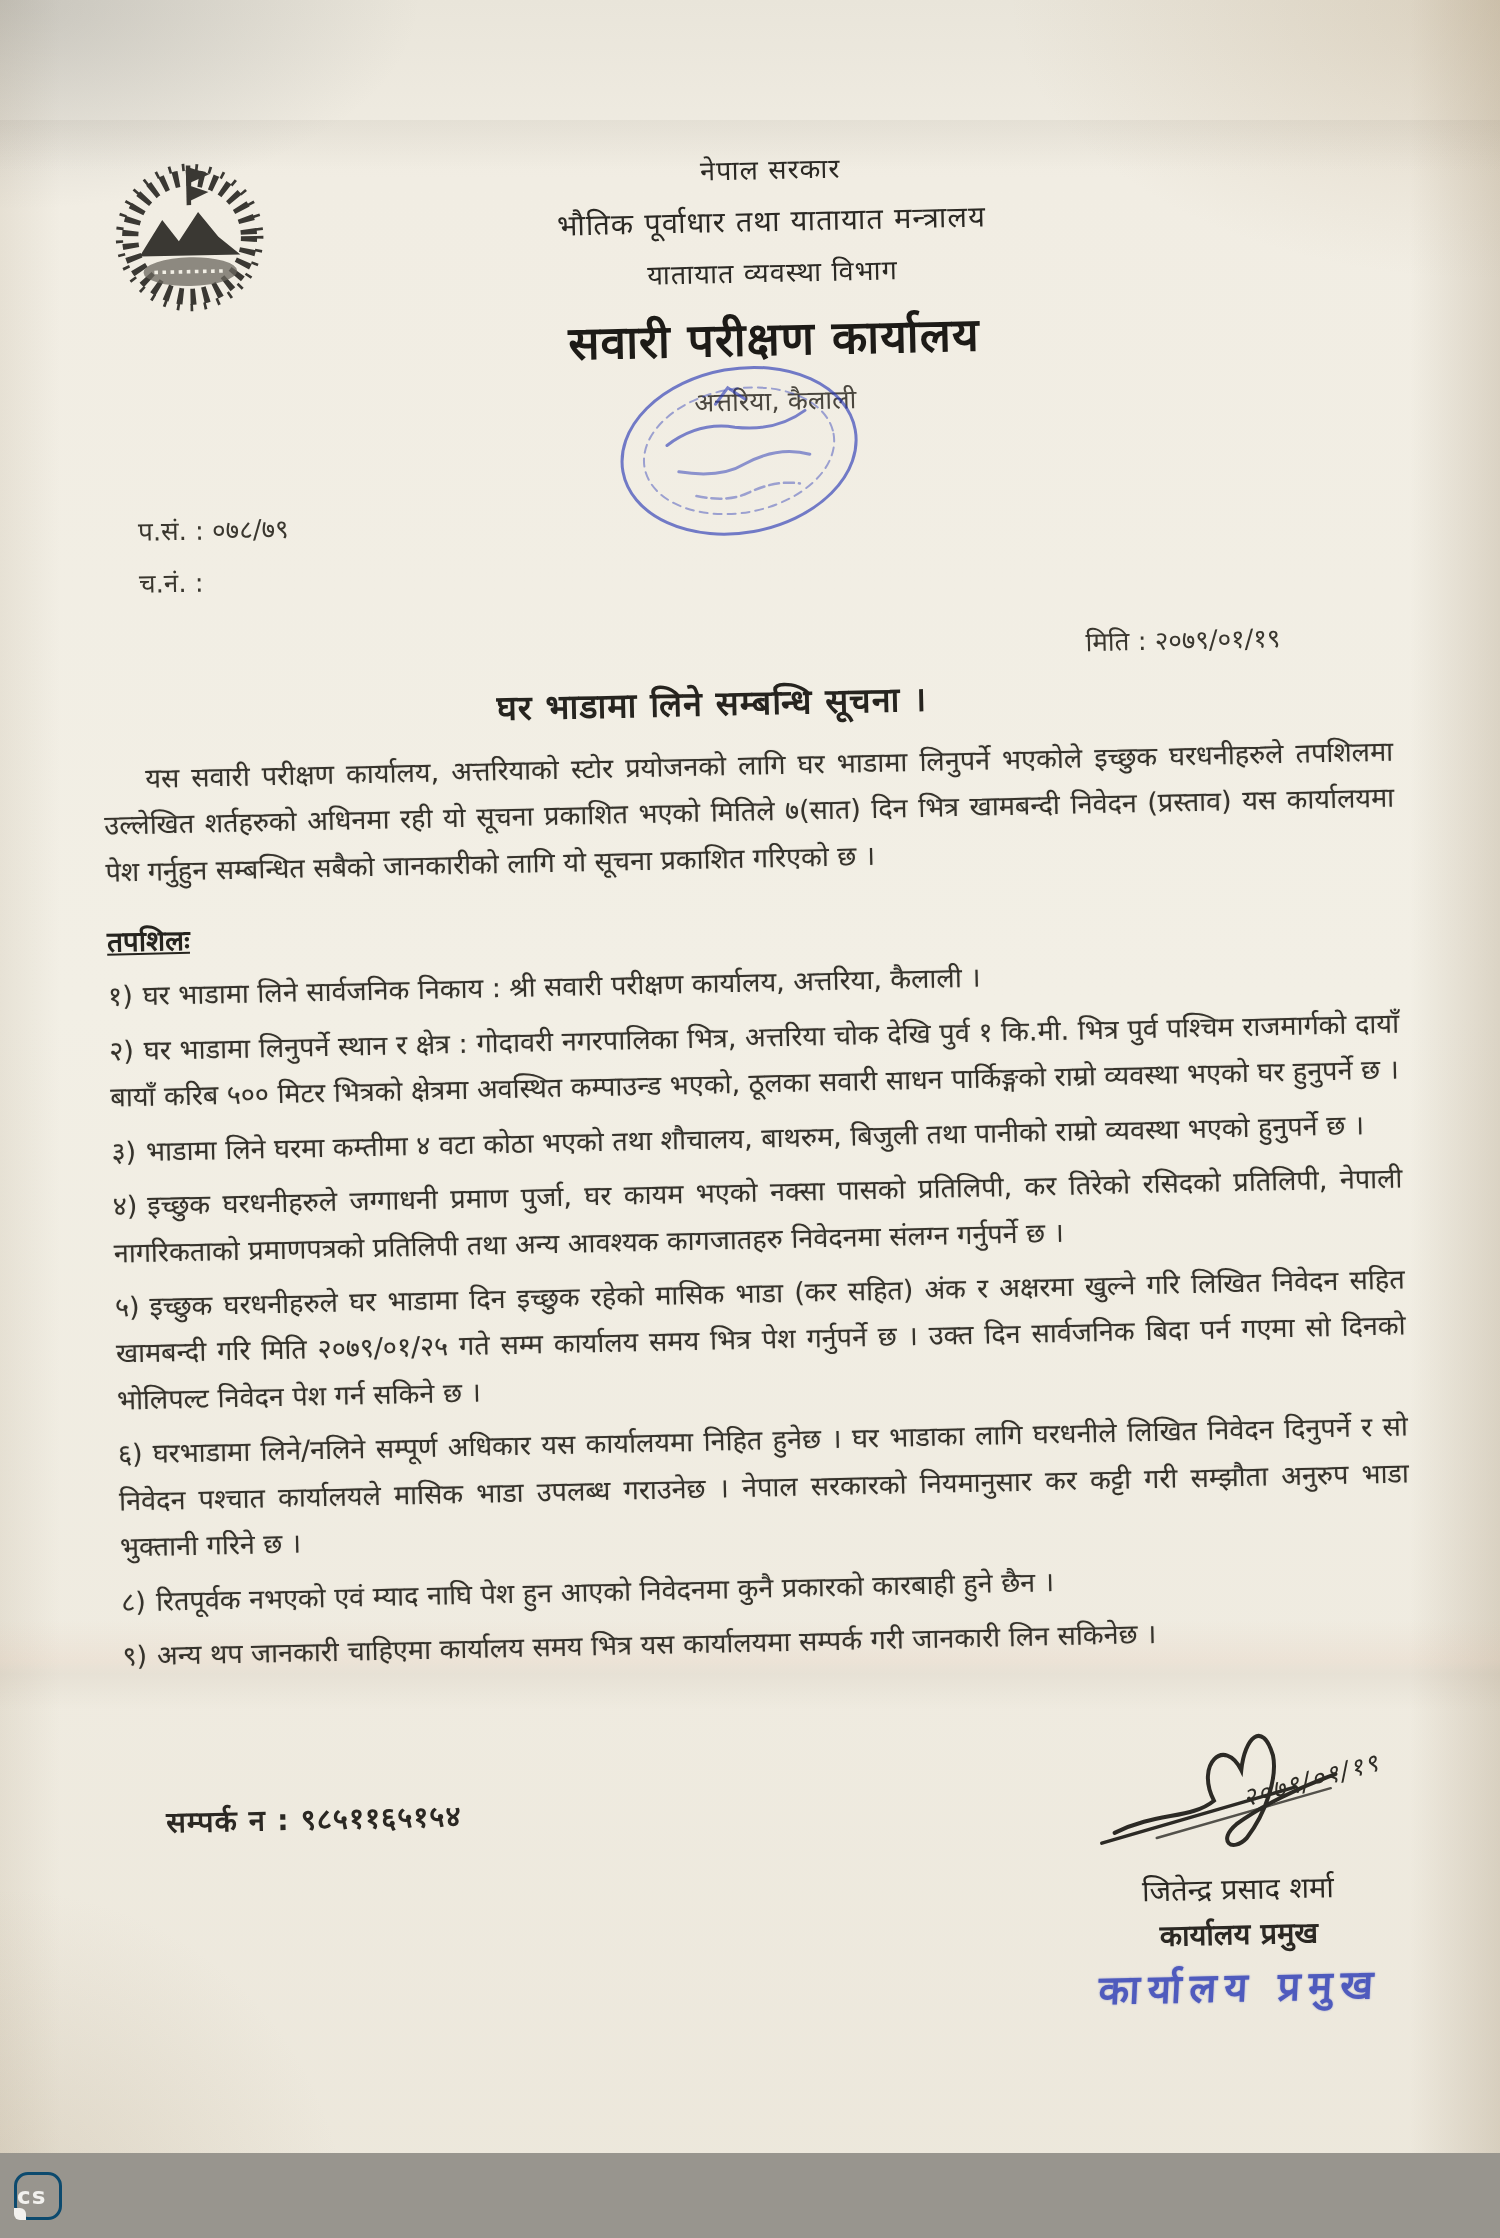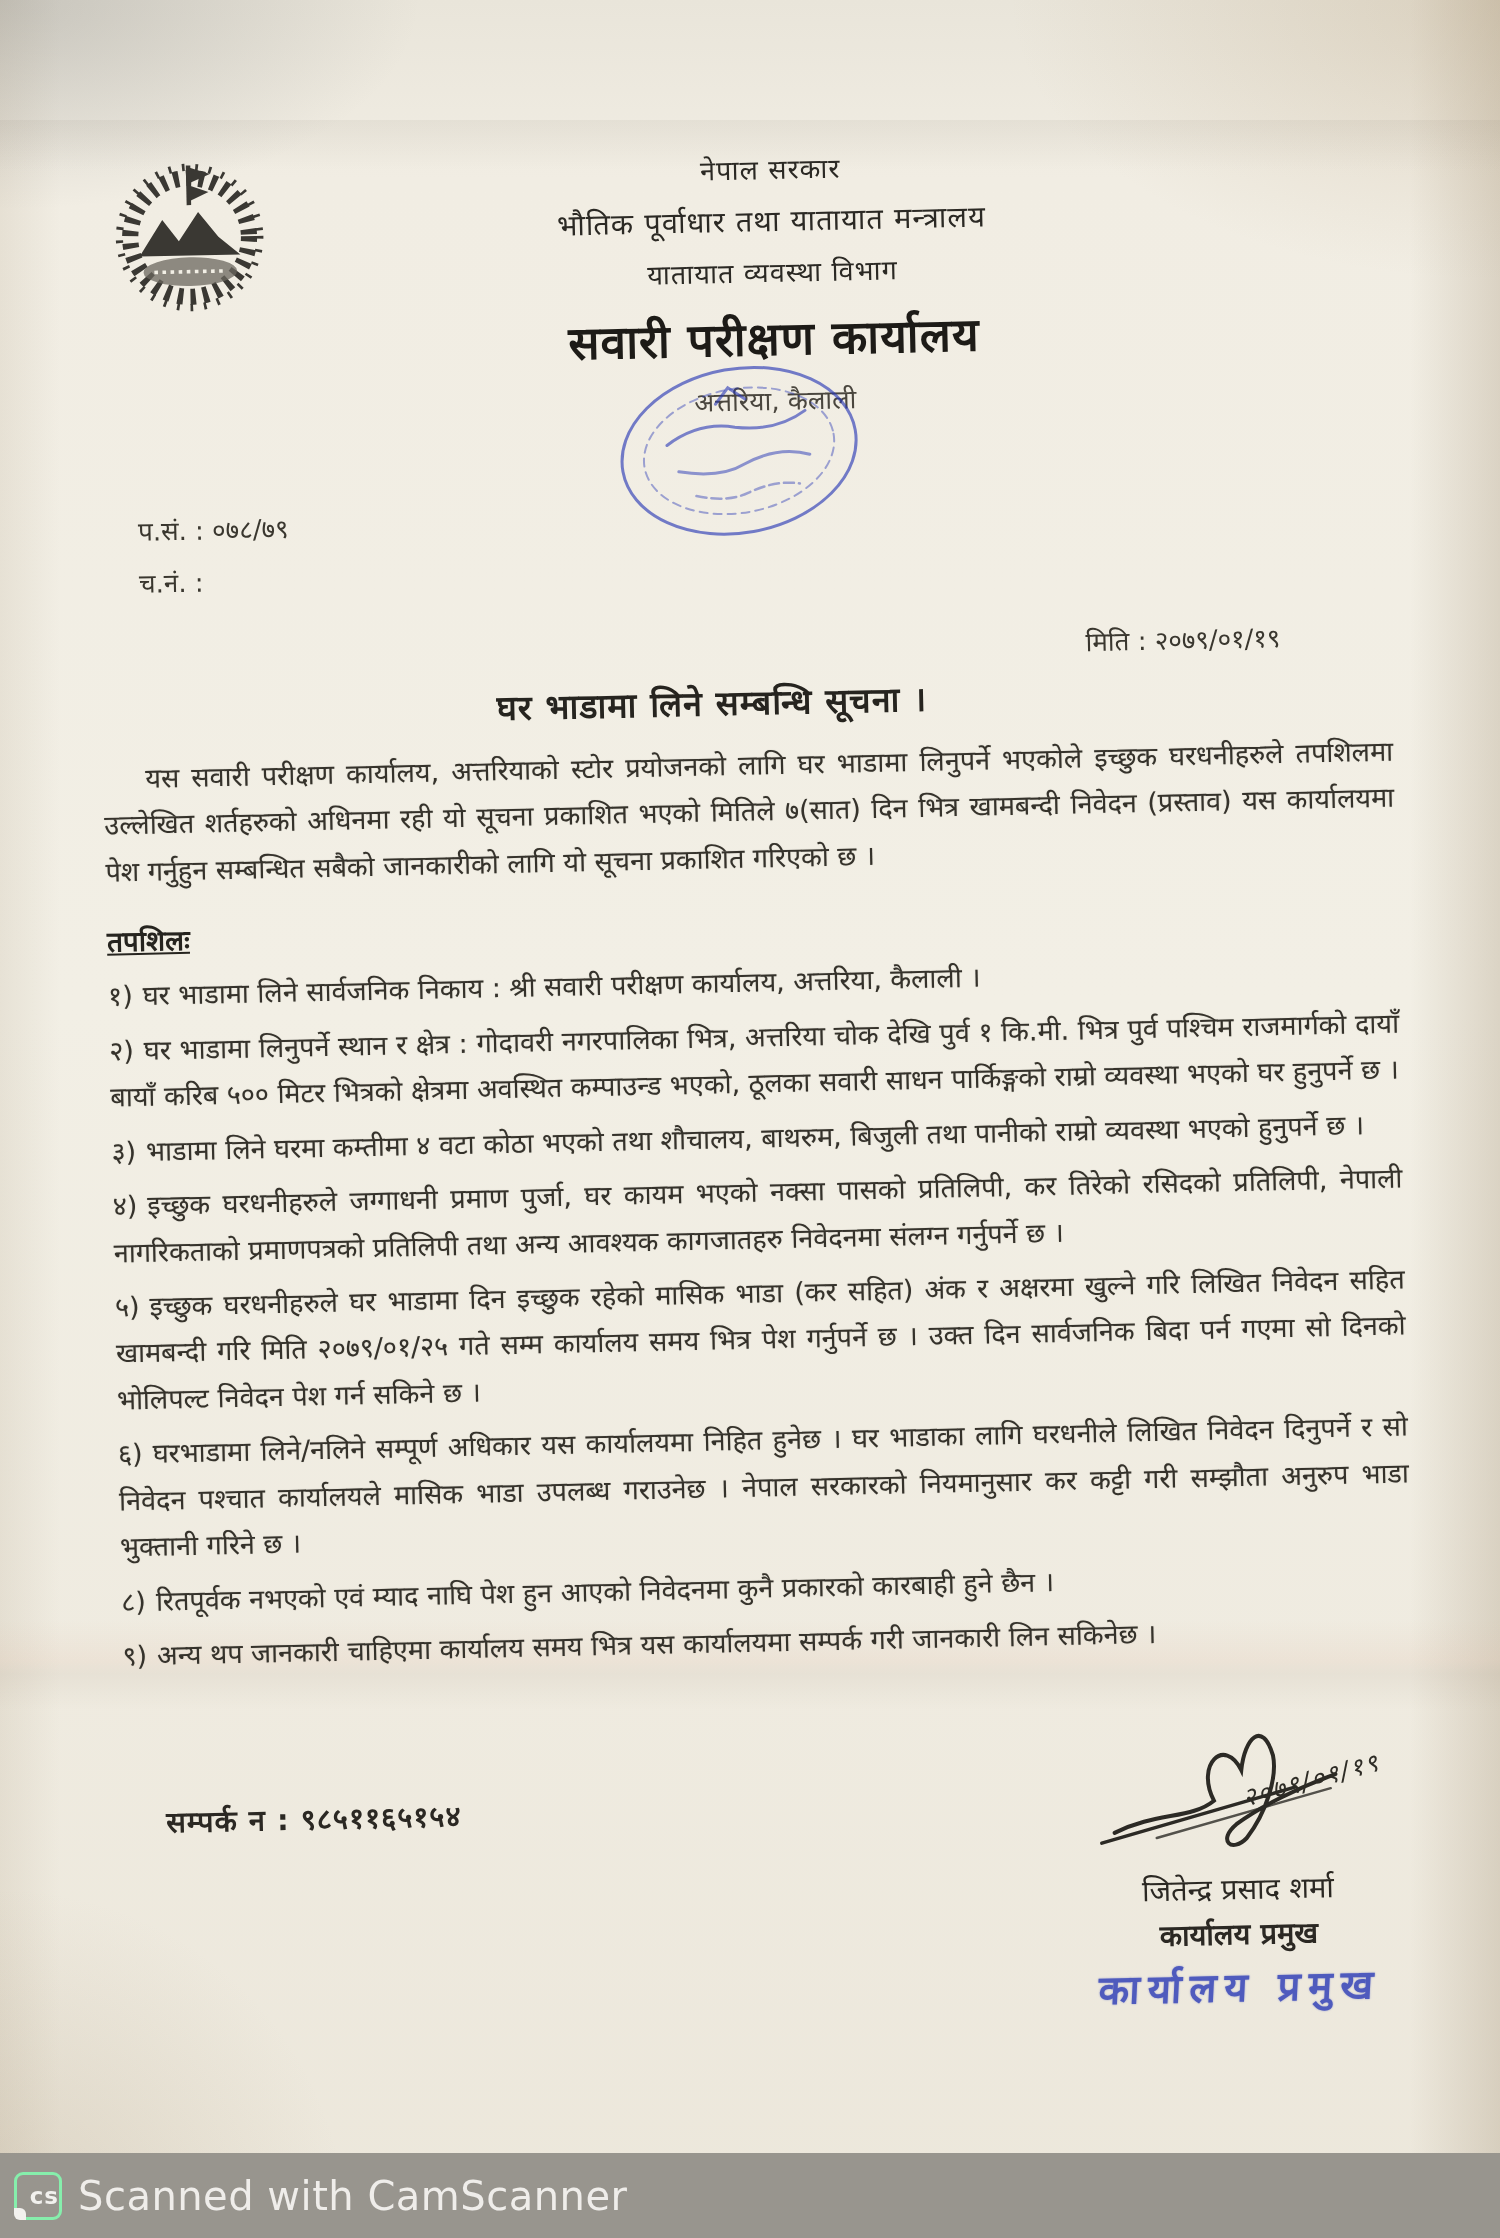--- a/index.html
+++ b/index.html
@@ -77,22 +77,22 @@
   .sig-stamp{
     position:absolute;left:-20px;top:250px;width:440px;font-size:40px;font-weight:bold;
     color:#2838b6;opacity:.8;letter-spacing:8px;transform:skewX(-4deg);
     text-shadow:0 0 2px rgba(40,56,182,.55);white-space:nowrap;
   }
   .footer{
     position:absolute;left:0;bottom:0;width:100%;height:85px;
     background:#98958e;display:flex;align-items:center;
   }
   .cs-icon{
-    width:42px;height:42px;margin-left:14px;border:3px solid #86efac;border-radius:9px;
-    display:flex;align-items:center;justify-content:flex-end;position:relative;flex:0 0 auto;
+    width:42px;height:42px;margin-left:14px;border:3px solid #0c4a6e;border-radius:14px;
+    display:flex;align-items:center;justify-content:flex-start;position:relative;flex:0 0 auto;
   }
   .cs-icon span{color:#f2f1ee;font-size:23px;font-weight:bold;letter-spacing:1px;}
   .cs-notch{position:absolute;left:-3px;bottom:-3px;width:12px;height:12px;background:#f2f1ee;border-radius:0 6px 0 6px;}
   .footer-text{margin-left:16px;font-size:40px;color:#efedea;letter-spacing:.5px;}
   .ink{stroke:#2c2a25;fill:none;stroke-linecap:round;}
   .blue{stroke:#2838b6;fill:none;stroke-linecap:round;}
 </style>
 </head>
 <body>
 
@@ -171,16 +171,15 @@
       <div class="sig-stamp">कार्यालय प्रमुख</div>
     </div>
 
   </div>
 
   <div class="footer">
     <div class="cs-icon">
       <span>cs</span>
       <div class="cs-notch"></div>
     </div>
-    <div class="footer-text">Scanned with CamScanner</div>
   </div>
 
 </div>
 
 </body></html>

